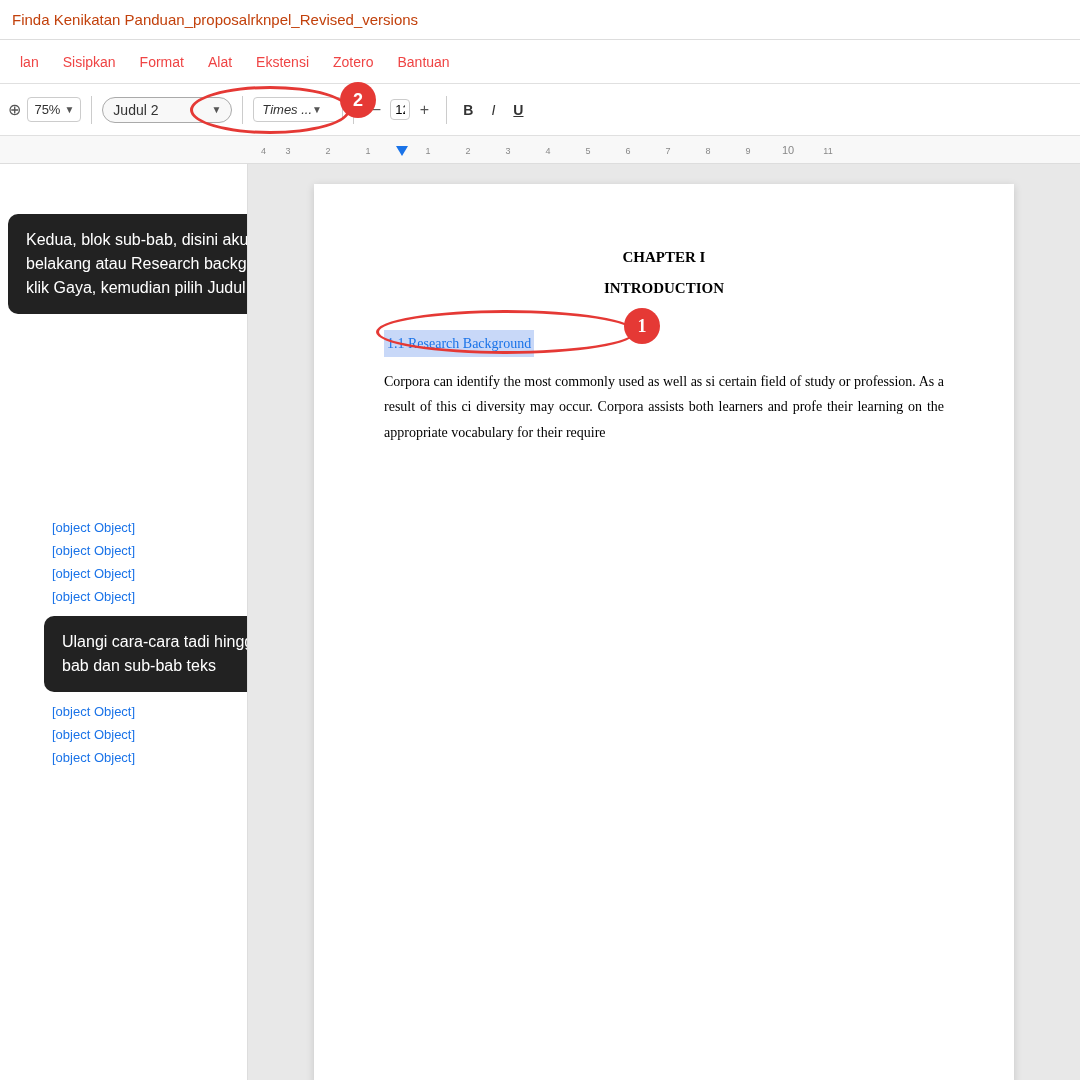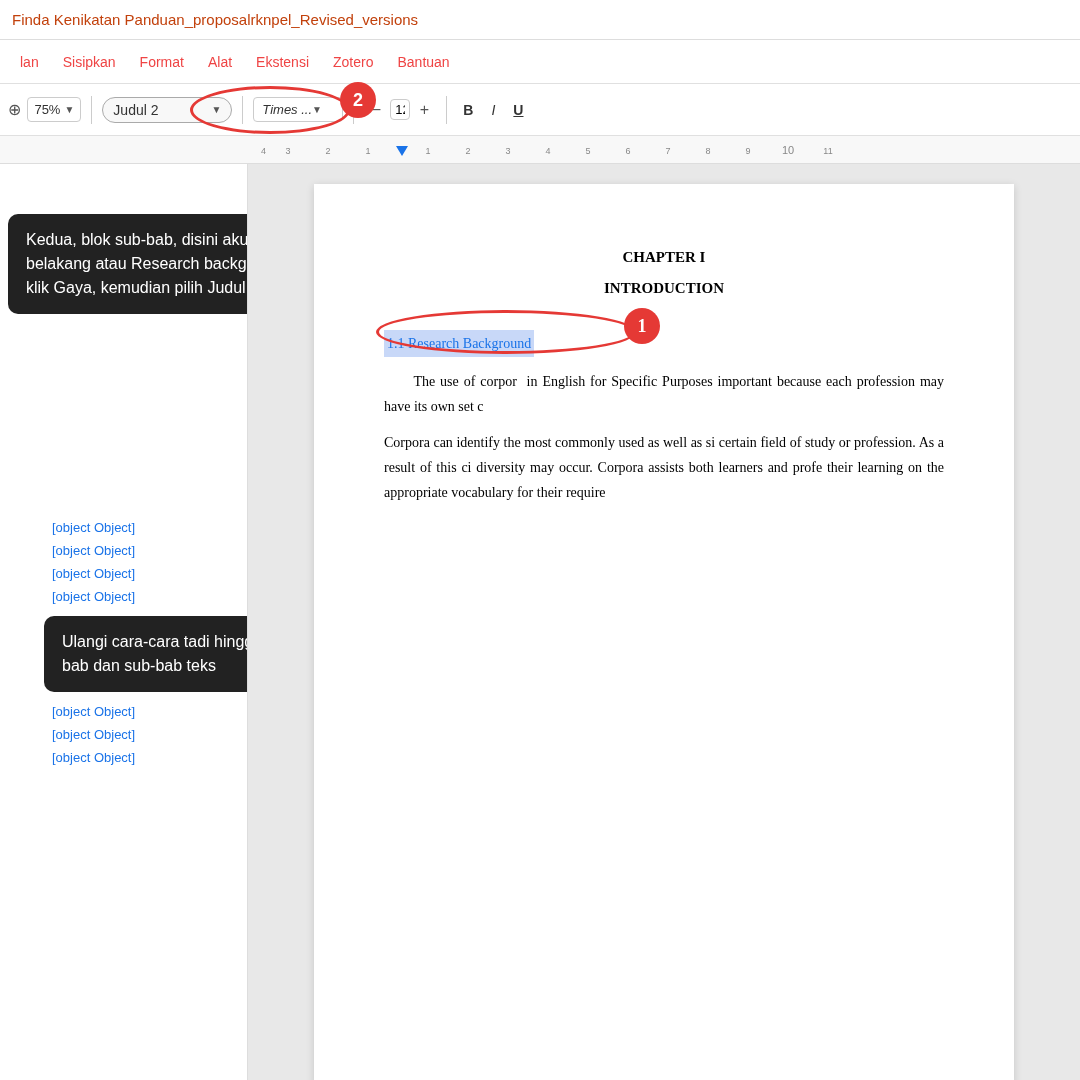--- a/index.html
+++ b/index.html
@@ -391,23 +391,20 @@
           <span>1.1 Research Background</span>
         </span>
         
         <div style="position:absolute; left:-8px; top:-8px; width:260px; height:44px; border:3px solid #e53935; border-radius:50%; pointer-events:none;"></div>
         
         <div style="position:absolute; left:240px; top:-10px; width:36px; height:36px; background:#e53935; color:white; border-radius:50%; display:flex; align-items:center; justify-content:center; font-size:18px; font-weight:bold; pointer-events:none;">
           <span>1</span>
         </div>
       </div>
 
-      <p class="doc-paragraph">
-        &nbsp;&nbsp;&nbsp;&nbsp;&nbsp;&nbsp;The use of corpor&nbsp;&nbsp;in English for Specific Purposes important because each profession may have its own set c
-      </p>
 
       <p class="doc-paragraph">
         Corpora can identify the most commonly used as well as si certain field of study or profession. As a result of this ci diversity may occur. Corpora assists both learners and profe their learning on the appropriate vocabulary for their require
       </p>
 
     </div>
   </div>
 
 </div>
 

